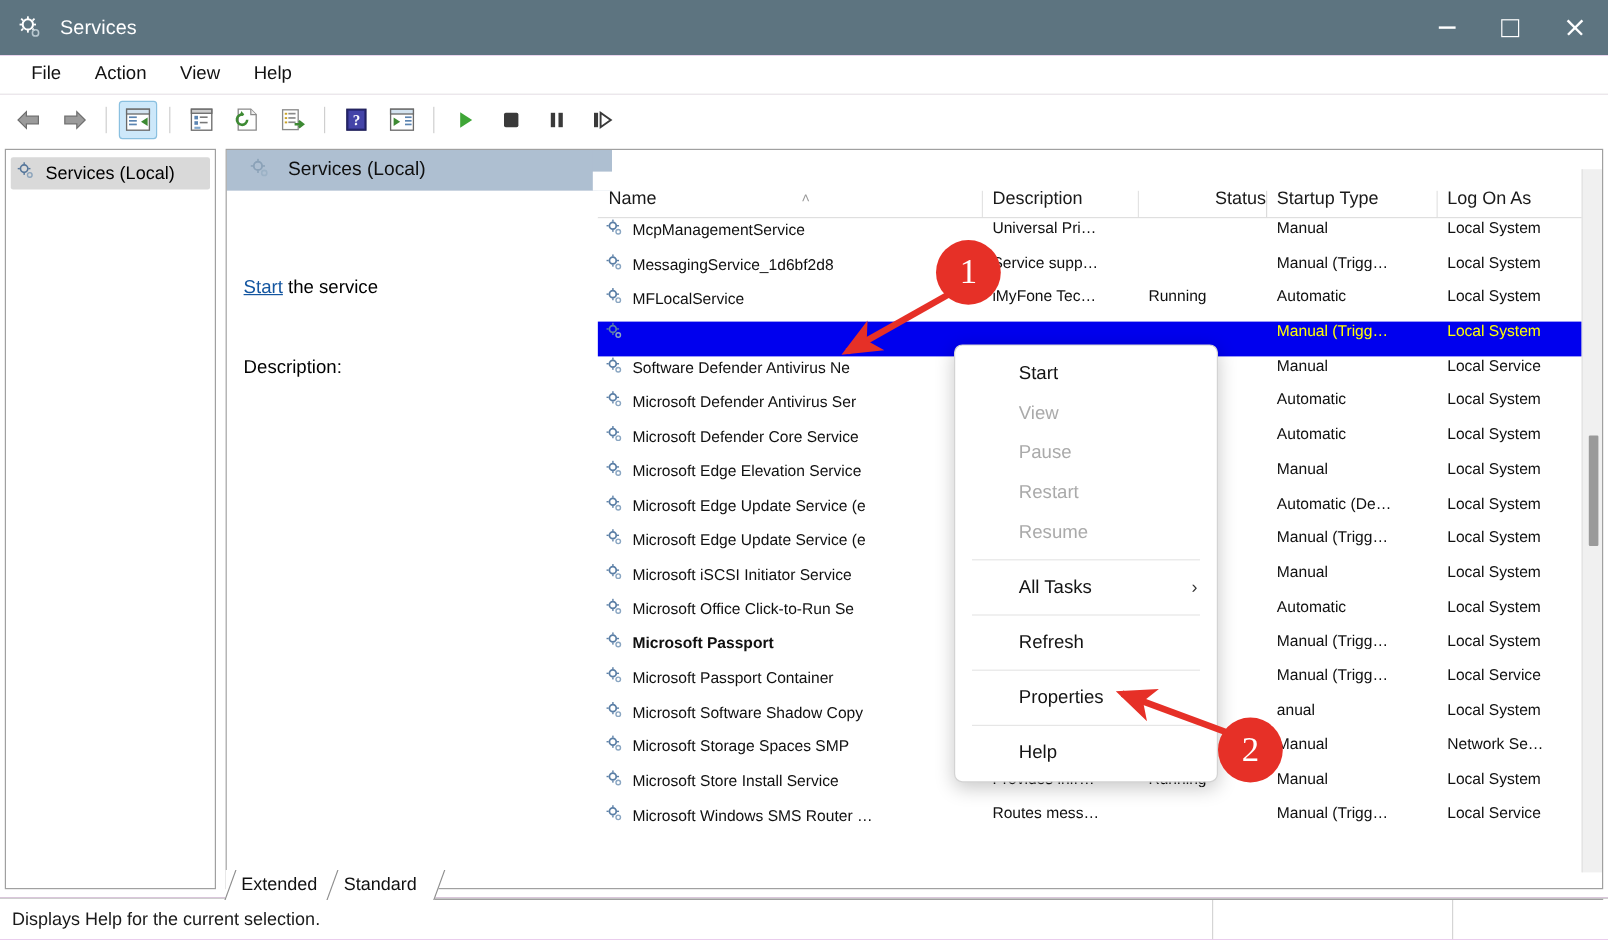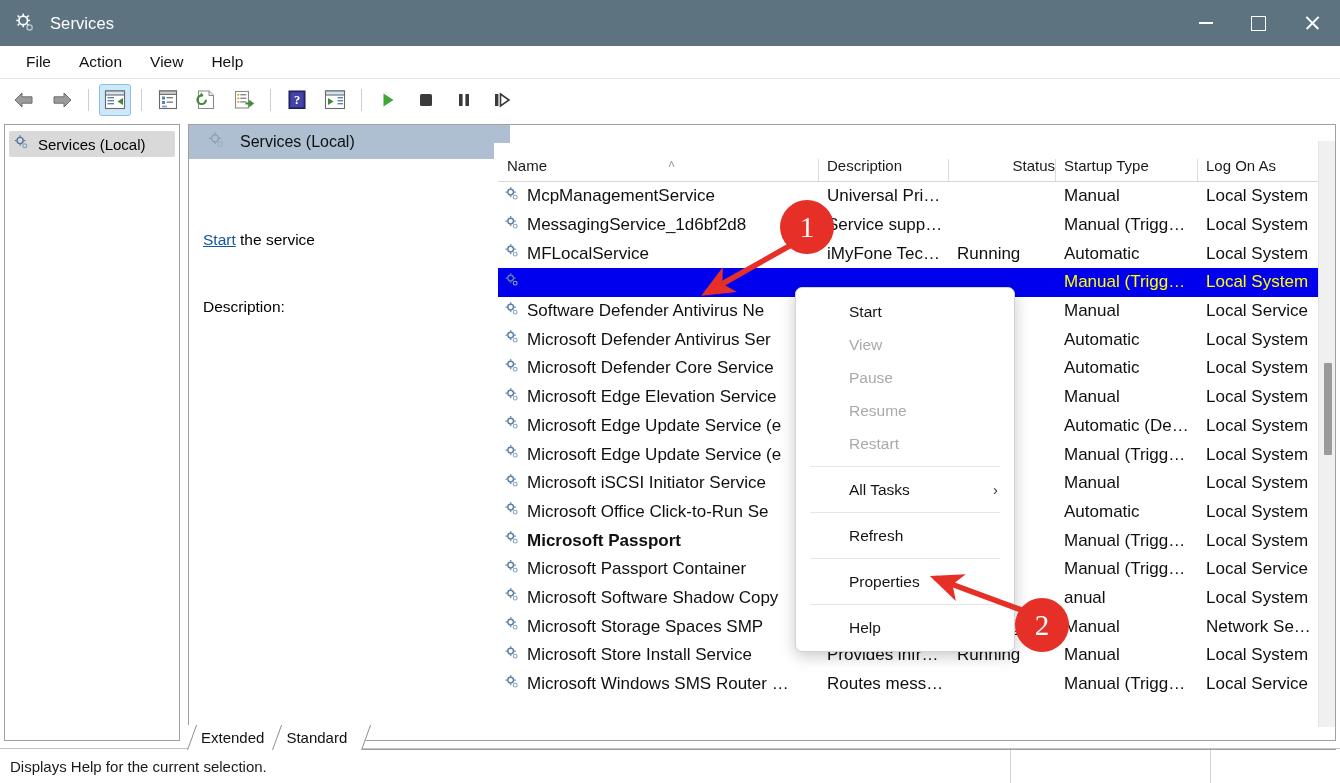--- a/index.html
+++ b/index.html
@@ -276,23 +276,23 @@
     color: #9a9a9a;
     line-height: 1;
   }
 
   .rows {
     position: relative;
     background: #ffffff;
   }
   .row {
     display: flex;
-    align-items: center;
+    align-items: flex-start;
     height: 28.7px;
-    font-size: 17px;
+    font-size: 13px;
     color: #101010;
     white-space: nowrap;
   }
   .row.selected {
     background: #0000ee;
     color: #ffff00;
   }
   .cell {
     flex: none;
     overflow: hidden;
@@ -1095,24 +1095,24 @@
       <div class="ctxitem">
         <span>Start</span>
       </div>
       <div class="ctxitem disabled">
         <span>View</span>
       </div>
       <div class="ctxitem disabled">
         <span>Pause</span>
       </div>
       <div class="ctxitem disabled">
+        <span>Restart</span>
+      </div>
+      <div class="ctxitem disabled">
         <span>Resume</span>
-      </div>
-      <div class="ctxitem disabled">
-        <span>Restart</span>
       </div>
       <div class="ctxsep"></div>
       <div class="ctxitem">
         <span>All Tasks</span>
         <span class="submark">›</span>
       </div>
       <div class="ctxsep"></div>
       <div class="ctxitem">
         <span>Refresh</span>
       </div>

